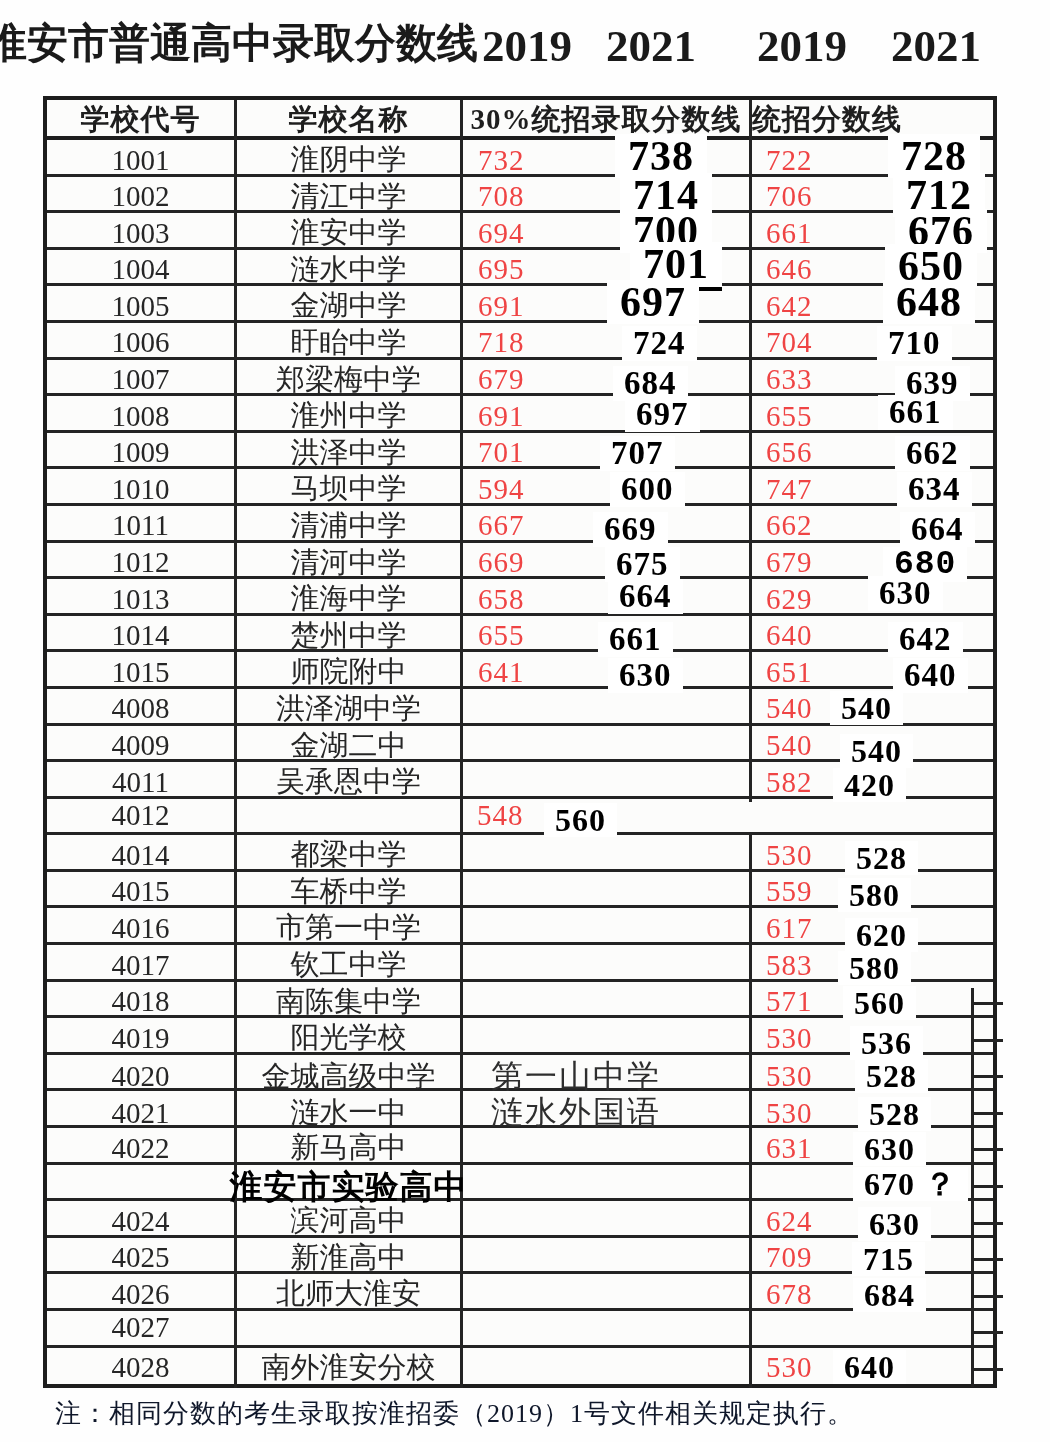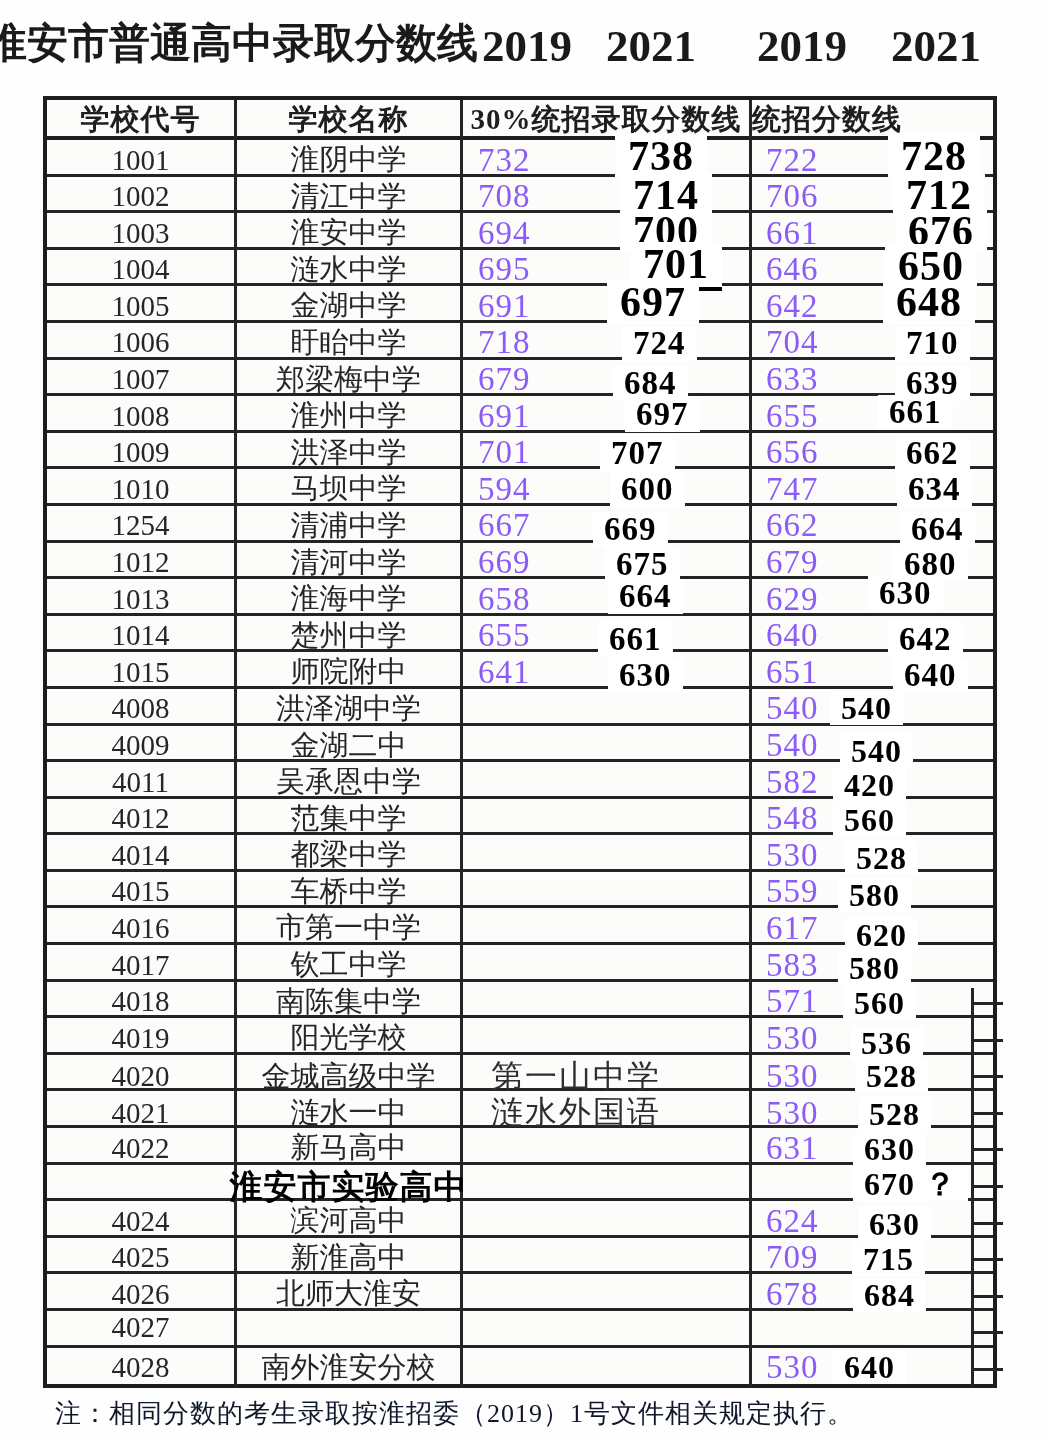--- a/index.html
+++ b/index.html
@@ -30,21 +30,21 @@
   .trow.last { border-bottom:none; }
   .thead { height:40px; border-bottom:4px solid #1d1d1d; }
   .cell {
     border-right:3px solid #242424; box-sizing:border-box;
     display:flex; align-items:center; justify-content:center;
     font-size:29px; color:#262626; overflow:visible; white-space:nowrap;
   }
   .cell.c4 { border-right:none; }
   .thead .cell { font-weight:600; letter-spacing:1px; color:#1e1e1e; }
   .cell.c3, .cell.c4 { justify-content:flex-start; position:relative; }
-  .pv { margin-left:15px; font-size:33px; color:#8b5cf6; letter-spacing:1px; }
+  .pv { margin-left:15px; font-size:29px; color:#ef4444; letter-spacing:1px; }
   .c4 .pv { margin-left:14px; }
   .pv.txt { margin-left:28px; font-size:32px; color:#2e2e2e; letter-spacing:2px; }
   .nm-bold { font-weight:bold; font-size:33px; color:#000; letter-spacing:1px; }
   .bv {
     position:absolute; z-index:3; background:#fff; line-height:1;
     font-weight:bold; color:#000; padding:1px 11px; letter-spacing:1px;
   }
   .bv.big { font-size:42px; padding:1px 13px; }
   .bv.med { font-size:33px; }
   .bv.sml { font-size:32px; }
@@ -153,21 +153,21 @@
         <div class="cell c1">1006</div>
         <div class="cell c2">
           <span>盱眙中学</span>
         </div>
         <div class="cell c3">
           <span class="pv">718</span>
           <span class="bv med" style="left: 159px; top: 3px;">724</span>
         </div>
         <div class="cell c4">
           <span class="pv">704</span>
-          <span class="bv med" style="left: 143px; top: 3px;">710</span>
+          <span class="bv med" style="left: 125px; top: 3px;">710</span>
         </div>
       </div>
       <div class="trow">
         <div class="cell c1">1007</div>
         <div class="cell c2">
           <span>郑梁梅中学</span>
         </div>
         <div class="cell c3">
           <span class="pv">679</span>
           <span class="bv med" style="left: 150px; top: 6px;">684</span>
@@ -213,21 +213,21 @@
         <div class="cell c3">
           <span class="pv">594</span>
           <span class="bv med" style="left: 147px; top: 3px;">600</span>
         </div>
         <div class="cell c4">
           <span class="pv">747</span>
           <span class="bv med" style="left: 145px; top: 3px;">634</span>
         </div>
       </div>
       <div class="trow">
-        <div class="cell c1">1254</div>
+        <div class="cell c1">1011</div>
         <div class="cell c2">
           <span>清浦中学</span>
         </div>
         <div class="cell c3">
           <span class="pv">667</span>
           <span class="bv med" style="left: 130px; top: 6px;">669</span>
         </div>
         <div class="cell c4">
           <span class="pv">662</span>
           <span class="bv med" style="left: 148px; top: 6px;">664</span>
@@ -237,21 +237,21 @@
         <div class="cell c1">1012</div>
         <div class="cell c2">
           <span>清河中学</span>
         </div>
         <div class="cell c3">
           <span class="pv">669</span>
           <span class="bv med" style="left: 142px; top: 4px;">675</span>
         </div>
         <div class="cell c4">
           <span class="pv">679</span>
-          <span class="bv med" style="left: 141px; top: 4px;">680</span>
+          <span class="bv med" style="left: 131px; top: 4px; font-family: Liberation Mono, monospace;">680</span>
         </div>
       </div>
       <div class="trow">
         <div class="cell c1">1013</div>
         <div class="cell c2">
           <span>淮海中学</span>
         </div>
         <div class="cell c3">
           <span class="pv">658</span>
           <span class="bv med" style="left: 145px; top: 0px;">664</span>
@@ -317,23 +317,20 @@
           <span>吴承恩中学</span>
         </div>
         <div class="cell c3"></div>
         <div class="cell c4">
           <span class="pv">582</span>
           <span class="bv sml" style="left: 81px; top: 6px;">420</span>
         </div>
       </div>
       <div class="trow">
         <div class="cell c1">4012</div>
-        <div class="cell c2">
-          <span>范集中学</span>
-        </div>
         <div class="cell c3"></div>
         <div class="cell c4">
           <span class="pv">548</span>
           <span class="bv sml" style="left: 81px; top: 4px;">560</span>
         </div>
       </div>
       <div class="trow">
         <div class="cell c1">4014</div>
         <div class="cell c2">
           <span>都梁中学</span>

